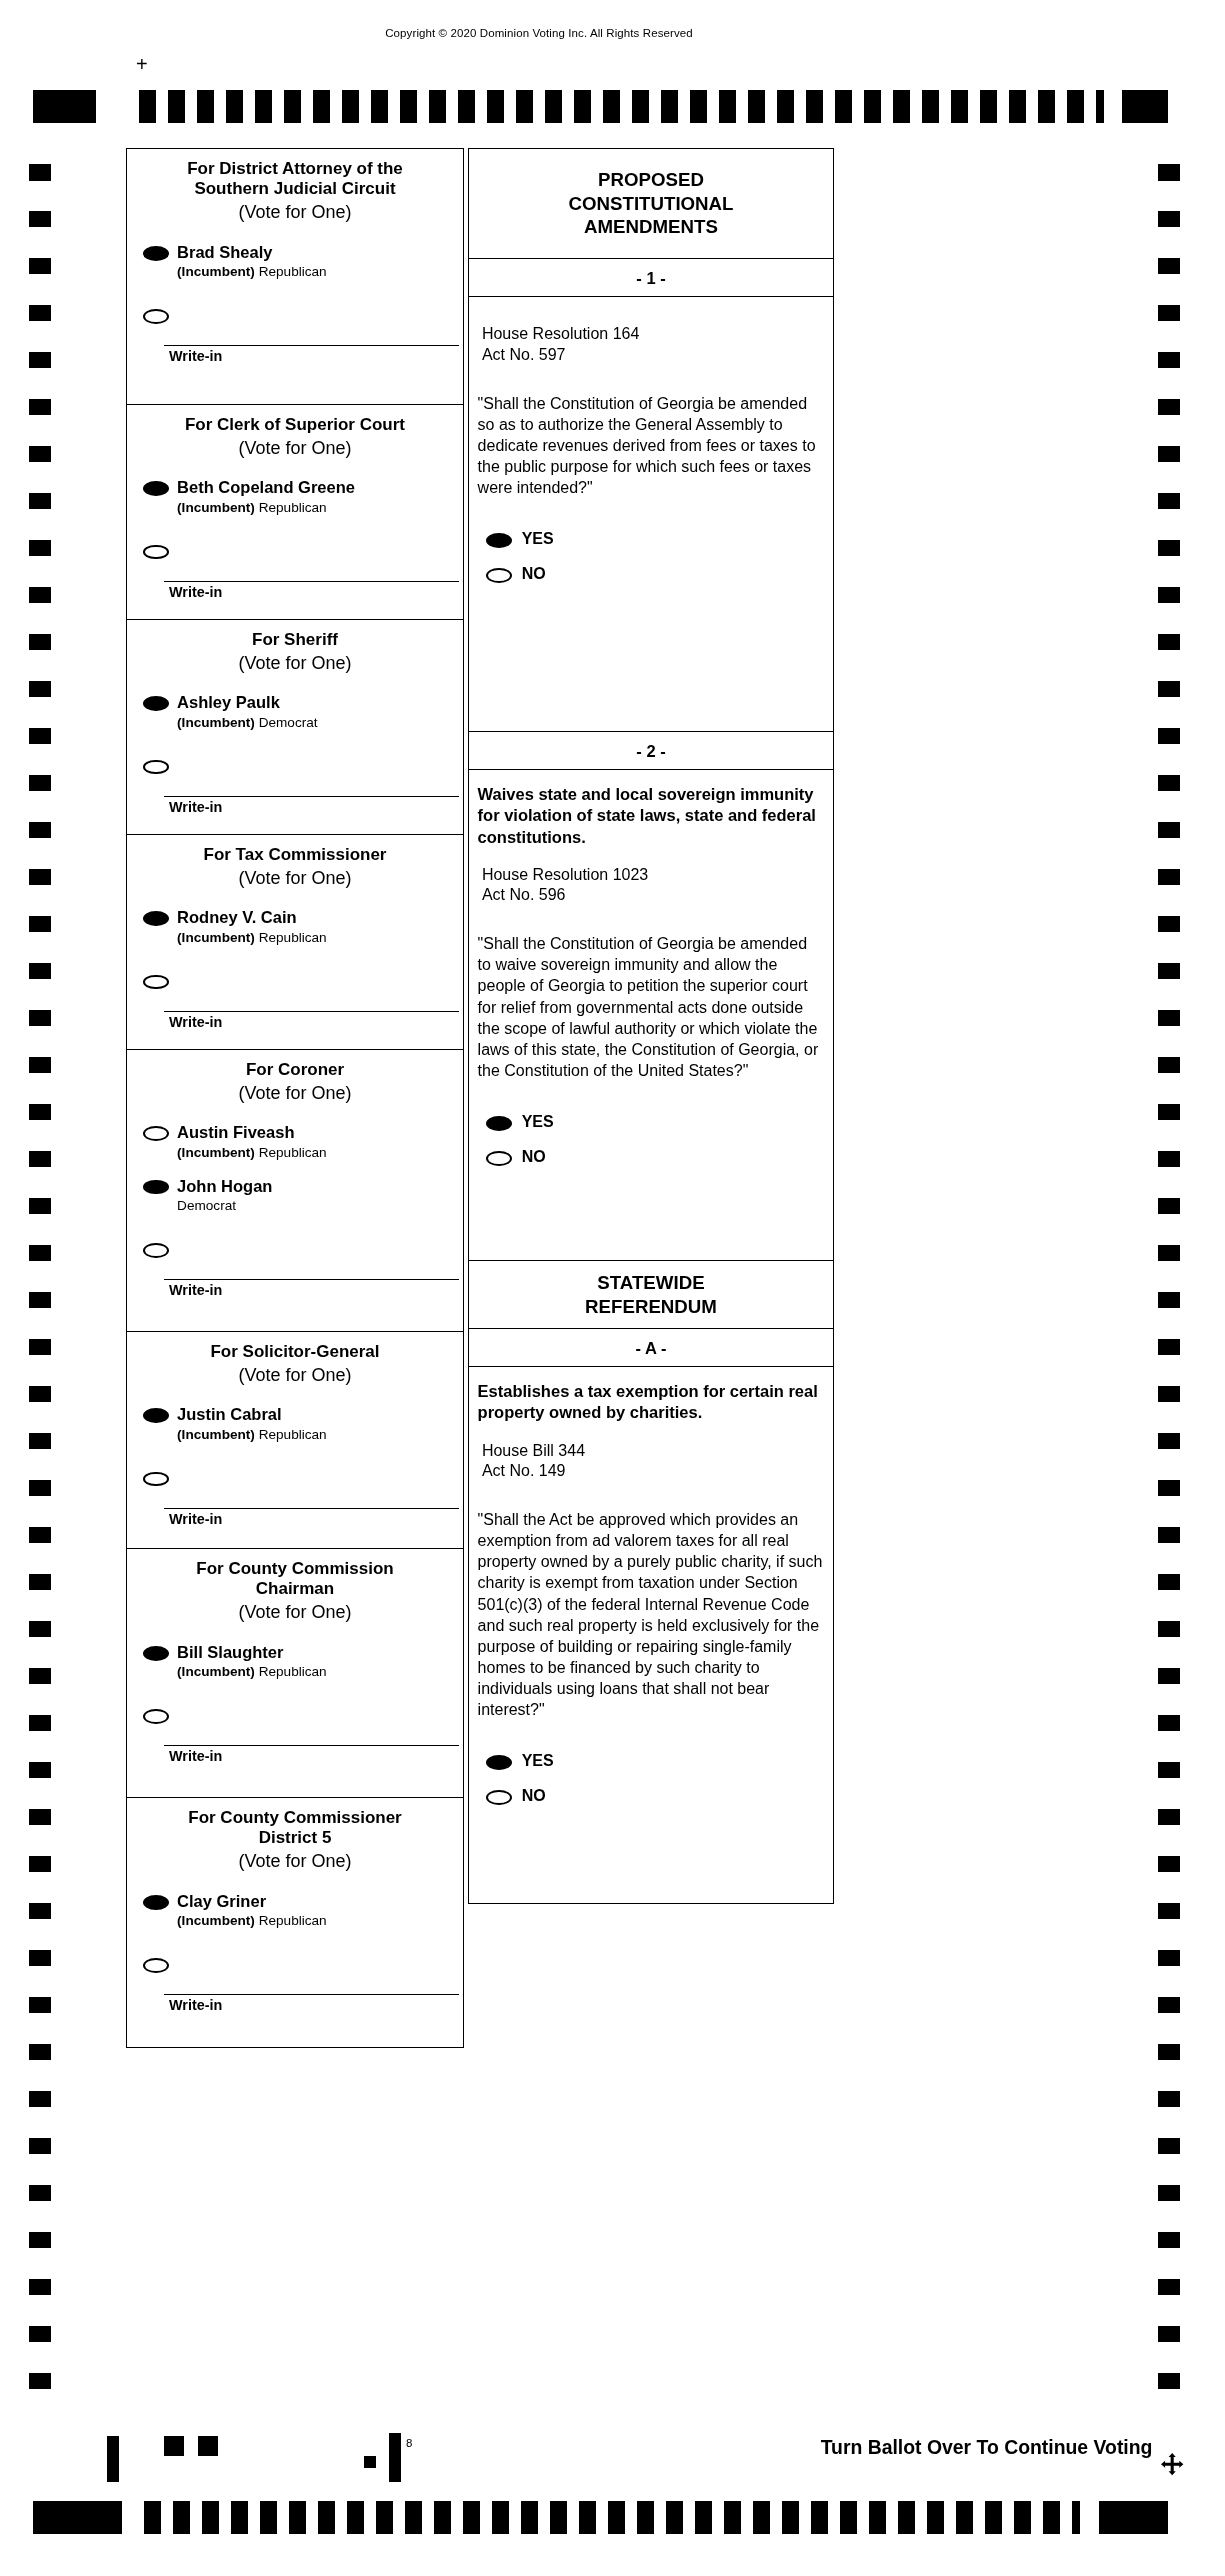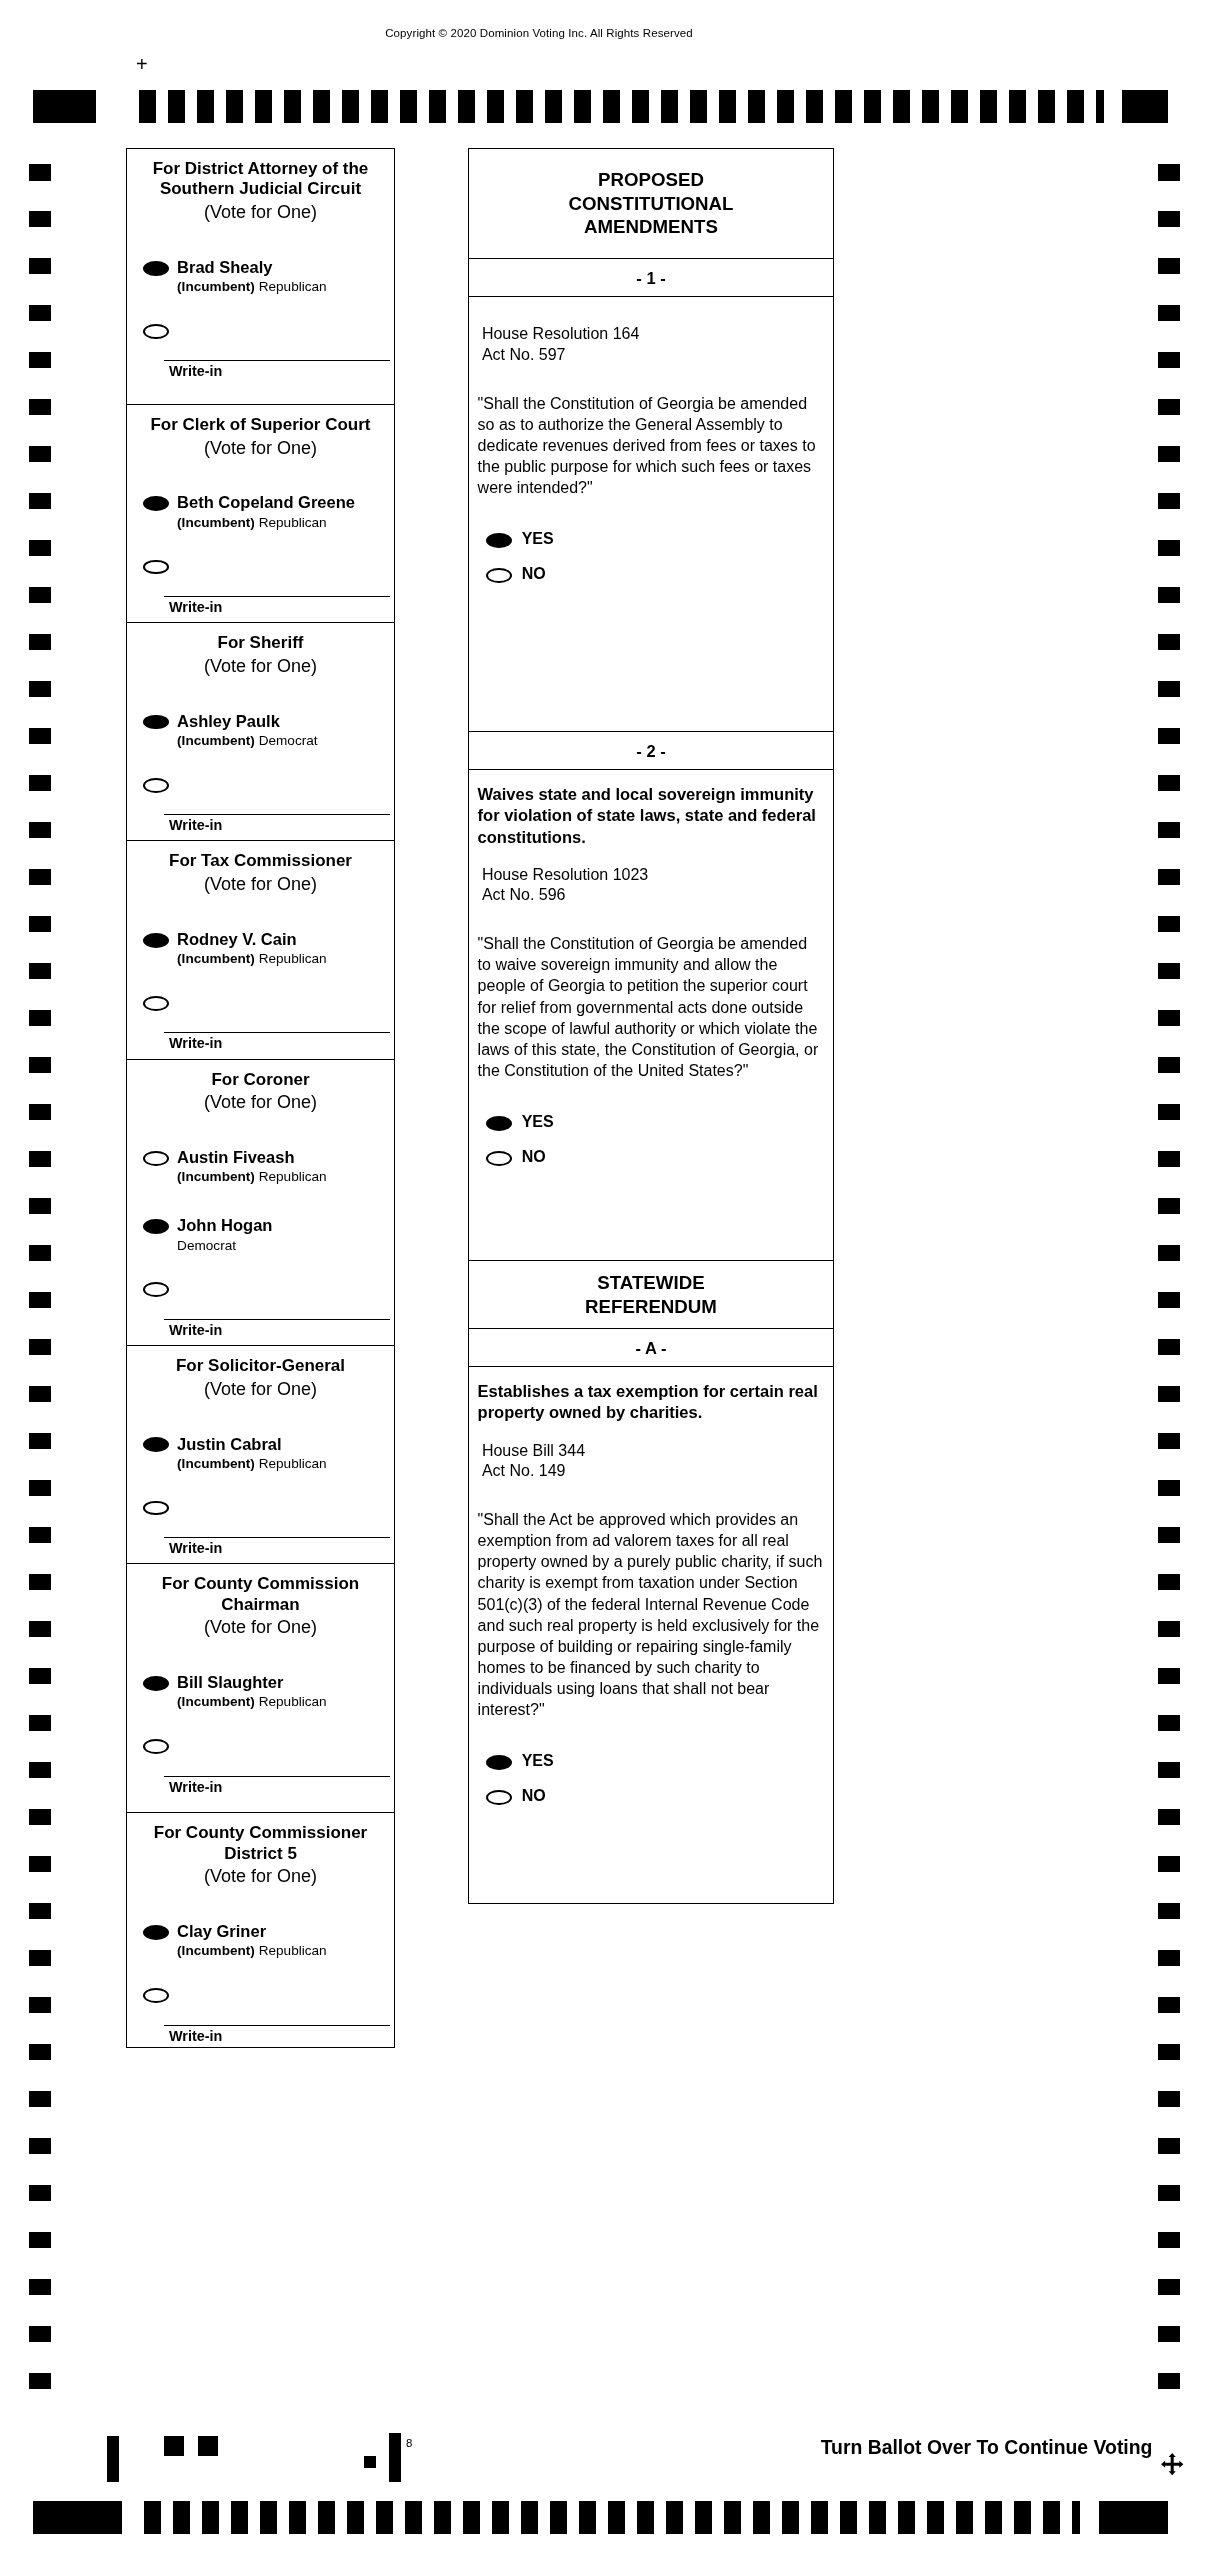--- a/index.html
+++ b/index.html
@@ -35,41 +35,41 @@
   #mk-sq3  { left:364px; top:2456px; width:11.5px; height:11.5px; }
   #mk-bar2 { left:389px; top:2433px; width:12.2px; height:49px; }
   #sheet-number { position:absolute; left:406px; top:2437px; font-size:11.5px; }
 
   #footer { position:absolute; top:2436px; right:42px; display:flex; align-items:flex-start; gap:7.2px; }
   #footer .footer-text { font-weight:bold; font-size:19.4px; white-space:nowrap; }
   #footer svg { transform:translateY(16px); }
 
   
   .ballot-col { position:absolute; top:148px; border:1.4px solid #000; box-sizing:border-box; background:#fff; }
-  #contest-column  { left:126px; width:269px; height:1900px; }
+  #contest-column  { left:126px; width:338px; height:1900px; }
   #measures-column { left:468px; width:366px; height:1756px; }
 
   
   .contest { border-bottom:1.4px solid #000; box-sizing:border-box; }
   #contest-column > .contest:last-child { border-bottom:none; }
   #contest-column > .contest:nth-child(1) { min-height:256px; }
   #contest-column > .contest:nth-child(2) { min-height:215px; }
   #contest-column > .contest:nth-child(3) { min-height:215px; }
   #contest-column > .contest:nth-child(4) { min-height:215px; }
   #contest-column > .contest:nth-child(5) { min-height:282px; }
   #contest-column > .contest:nth-child(6) { min-height:217px; }
   #contest-column > .contest:nth-child(7) { min-height:249px; }
   #contest-column > .contest:nth-child(8) { min-height:245px; }
 
   .contest-header { text-align:center; padding:10px 7.2px 2.9px; }
   .contest-title { font-weight:bold; font-size:17px; line-height:1.2; white-space:pre-line; }
   .contest-instruction { font-size:18px; margin-top:2.2px; }
 
   .option { display:flex; align-items:flex-start; gap:8.6px; margin-left:16px; }
-  .candidates .option { margin-top:32px; }
+  .candidates .option { margin-top:17px; }
   .empty-option { margin-top:27px; }
 
   .bubble { width:21.5px; height:10.8px; border:2.2px solid #000; border-radius:50%;
             flex:none; display:inline-block; background:#fff; margin-top:2.9px; }
   .bubble.filled { background:#000; }
 
   .cand-name { font-weight:bold; font-size:16.5px; line-height:1.2; }
   .cand-detail { font-size:13.6px; margin-top:1.4px; }
   .cand-incumbent { font-weight:bold; }
 

